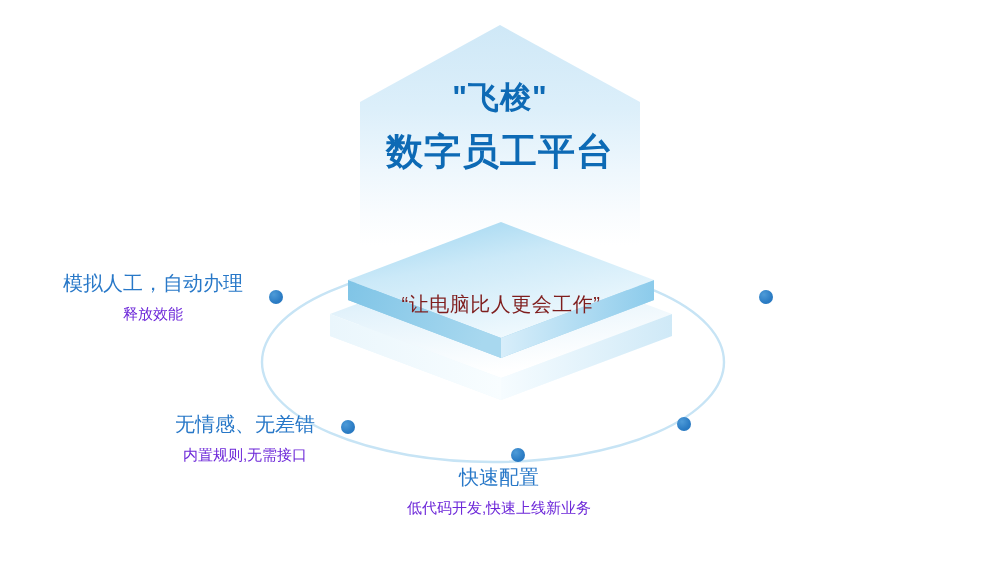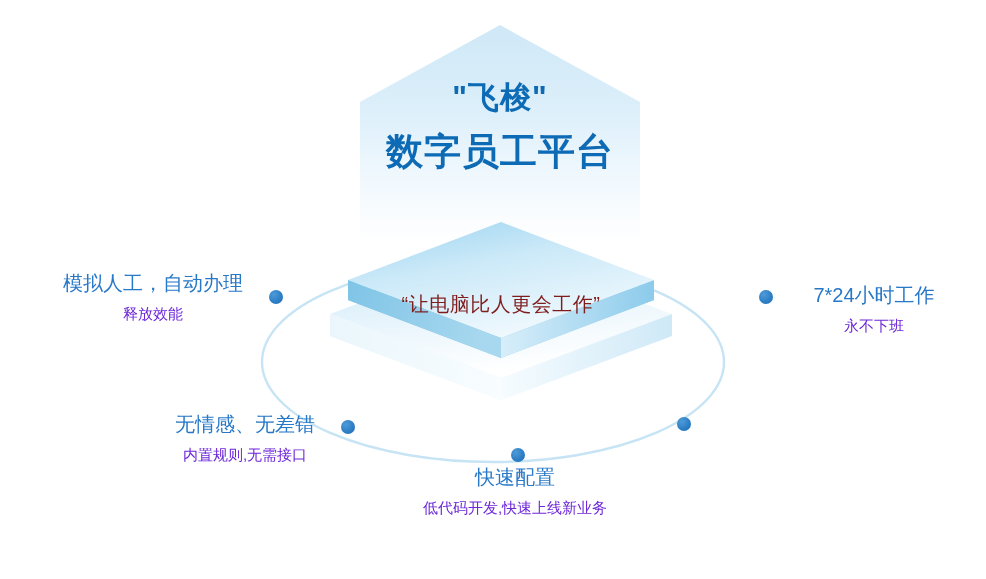--- a/index.html
+++ b/index.html
@@ -83,21 +83,21 @@
     width:14px;height:14px;
     border-radius:50%;
     background:radial-gradient(circle at 35% 32%,#4e9bd8 0%,#2b7cc4 60%,#2472ba 100%);
   }
 
   
   #node-left  {left:0px;  top:271px; width:250px;padding-left:28px;}
   #node-right {left:762px;top:283px; width:224px; }
   #node-lowerleft {left:120px;top:412px;width:250px;}
   #node-lowerright{left:672px;top:412px;width:260px;}
-  #node-bottom{left:360px;top:465px;width:310px;}
+  #node-bottom{left:344px;top:465px;width:310px;}
 
   #node-right .title, #node-right .sub{ text-align:center; }
   #node-left .title, #node-left .sub{ text-align:center; }
 </style>
 </head>
 <body>
 
 <div class="stage">
 
   <div class="hex"></div>
@@ -166,24 +166,20 @@
   <div class="dot" style="left:759px;top:290px;"></div>
   <div class="dot" style="left:341px;top:420px;"></div>
   <div class="dot" style="left:677px;top:417px;"></div>
   <div class="dot" style="left:511px;top:448px;"></div>
 
   <div class="node left" id="node-left">
     <div class="title">模拟人工，自动办理</div>
     <div class="sub">释放效能</div>
   </div>
 
-  <div class="node right" id="node-right">
-    <div class="title">7*24小时工作</div>
-    <div class="sub">永不下班</div>
-  </div>
 
   <div class="node center" id="node-lowerleft">
     <div class="title">无情感、无差错</div>
     <div class="sub">内置规则,无需接口</div>
   </div>
 
 
   <div class="node center" id="node-bottom">
     <div class="title">快速配置</div>
     <div class="sub">低代码开发,快速上线新业务</div>

